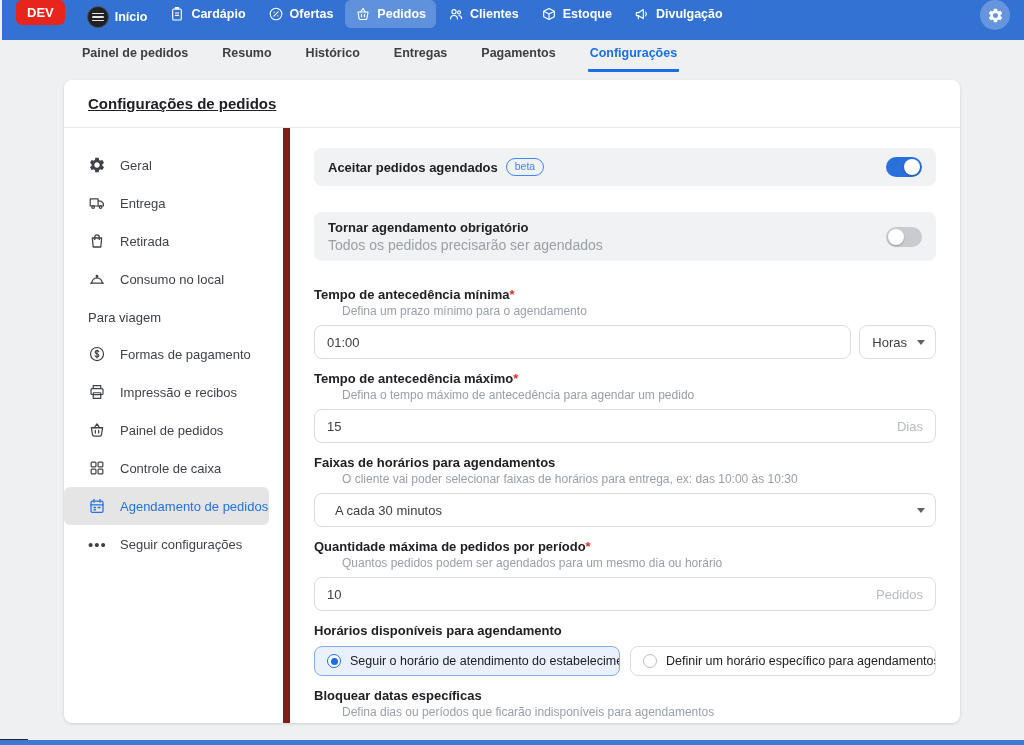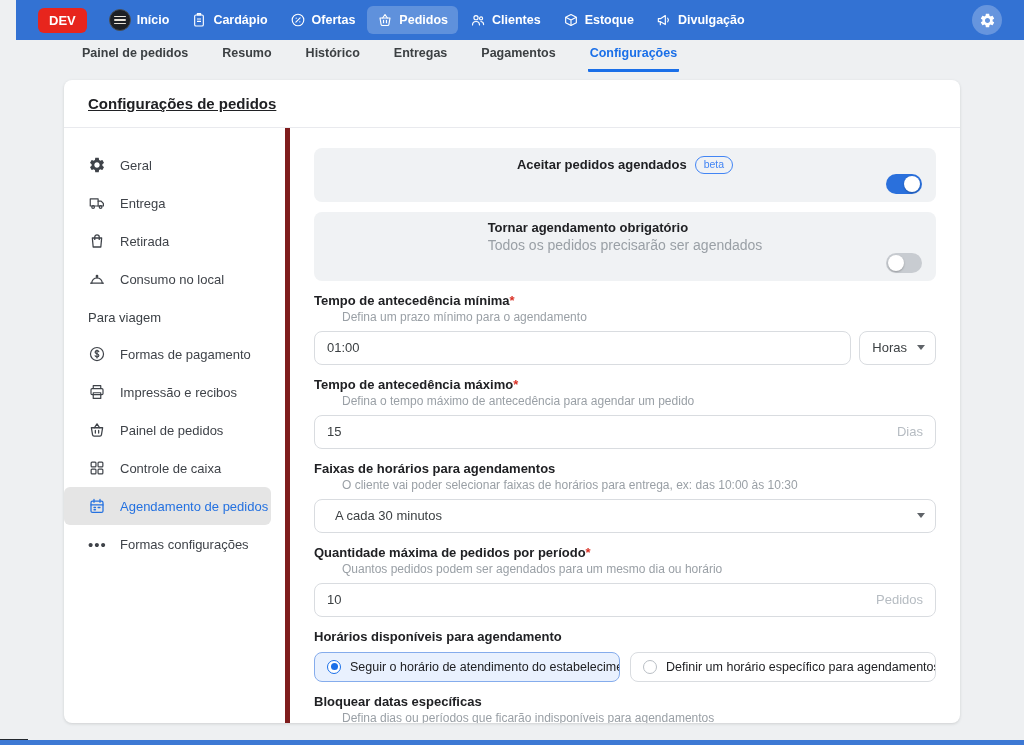--- a/index.html
+++ b/index.html
@@ -6,22 +6,22 @@
   html,body { width:1024px; height:745px; }
   body {
     font-family:"Liberation Sans", sans-serif;
     background:#eef0f2;
     position:relative;
     overflow:hidden;
     width:1024px; height:745px;
   }
   
   .topbar {
-    position:absolute; top:0; left:16px; right:0; height:40px;
-    background:#3372d3; display:flex; align-items:center; padding:0 22px;
+    position:absolute; top:0; left:2px; right:0; height:40px;
+    background:#3372d3; display:flex; align-items:flex-start; padding:0 14px;
   }
   .dev-badge {
     background:#e7251d; color:#fff; font-weight:bold; font-size:13px;
     border-radius:6px; padding:5px 11px; margin-right:12px; cursor:pointer;
   }
   .nav-item {
     display:flex; align-items:center; gap:6px; color:#fff;
     font-size:12.5px; font-weight:600; padding:6px 10px; border-radius:6px;
     cursor:pointer; white-space:nowrap; margin-right:2px;
   }
@@ -59,37 +59,37 @@
   }
   .card-header {
     height:48px; padding:0 24px; display:flex; align-items:center;
     border-bottom:1px solid #e9eaee;
   }
   .card-title { font-size:15px; font-weight:bold; color:#202124;text-decoration:underline; }
   .card-body { flex:1; display:flex; min-height:0; }
 
   
   .side {
-    width:226px; border-right:5px solid #7f1d1d; padding-top:18px; flex-shrink:0;
+    width:226px; border-right:7px solid #7f1d1d; padding-top:18px; flex-shrink:0;
   }
   .side-item {
     display:flex; align-items:center; gap:14px; height:38px; padding-left:24px;
     font-size:13px; color:#3f4349; cursor:pointer; margin-right:14px; border-radius:6px;
   }
   .side-item svg { width:18px; height:18px; color:#3f4349; flex-shrink:0; }
   .side-item.active { background:#e5e5e5; color:#2471e0; font-weight:400;text-align:center; }
   .side-item.active svg { color:#2471e0; }
   .side-section { padding:12px 0 10px 24px; font-size:13px; color:#3b4045; }
   .dots { font-size:15px; letter-spacing:1px; color:#3f4349; width:18px; text-align:center; }
 
   
   .content { flex:1; padding:20px 24px 16px 24px; min-width:0; }
   .toggle-row {
     background:#f0f2f4; border-radius:8px; padding:8px 14px;
-    display:flex; align-items:center; margin-bottom:10px; min-height:38px;flex-direction:column;
+    display:flex; align-items:center; margin-bottom:26px; min-height:38px;
   }
   .toggle-row .texts { display:flex; flex-direction:column; gap:2px; }
   .row-label { font-size:13px; font-weight:bold; color:#202124; display:flex; align-items:center; gap:8px; }
   .row-desc { font-size:14px; color:#9aa0a6; }
   .beta-pill {
     border:1px solid #4285f4; color:#4285f4; font-size:10.5px; font-weight:normal;
     border-radius:10px; padding:1px 8px 2px 8px; line-height:1.2;
   }
   .toggle {
     margin-left:auto; width:36px; height:20px; border-radius:10px; position:relative;
@@ -379,21 +379,21 @@
         <span>Controle de caixa</span>
       </div>
       <div class="side-item active">
         <svg>
             <use href="#i-calendar"></use>
           </svg>
         <span>Agendamento de pedidos</span>
       </div>
       <div class="side-item">
         <span class="dots">•••</span>
-        <span>Formas configurações</span>
+        <span>Seguir configurações</span>
       </div>
     </div>
 
     <div class="content">
 
       <div class="toggle-row">
         <div class="row-label">
           <span>Aceitar pedidos agendados</span>
           <span class="beta-pill">beta</span>
         </div>

